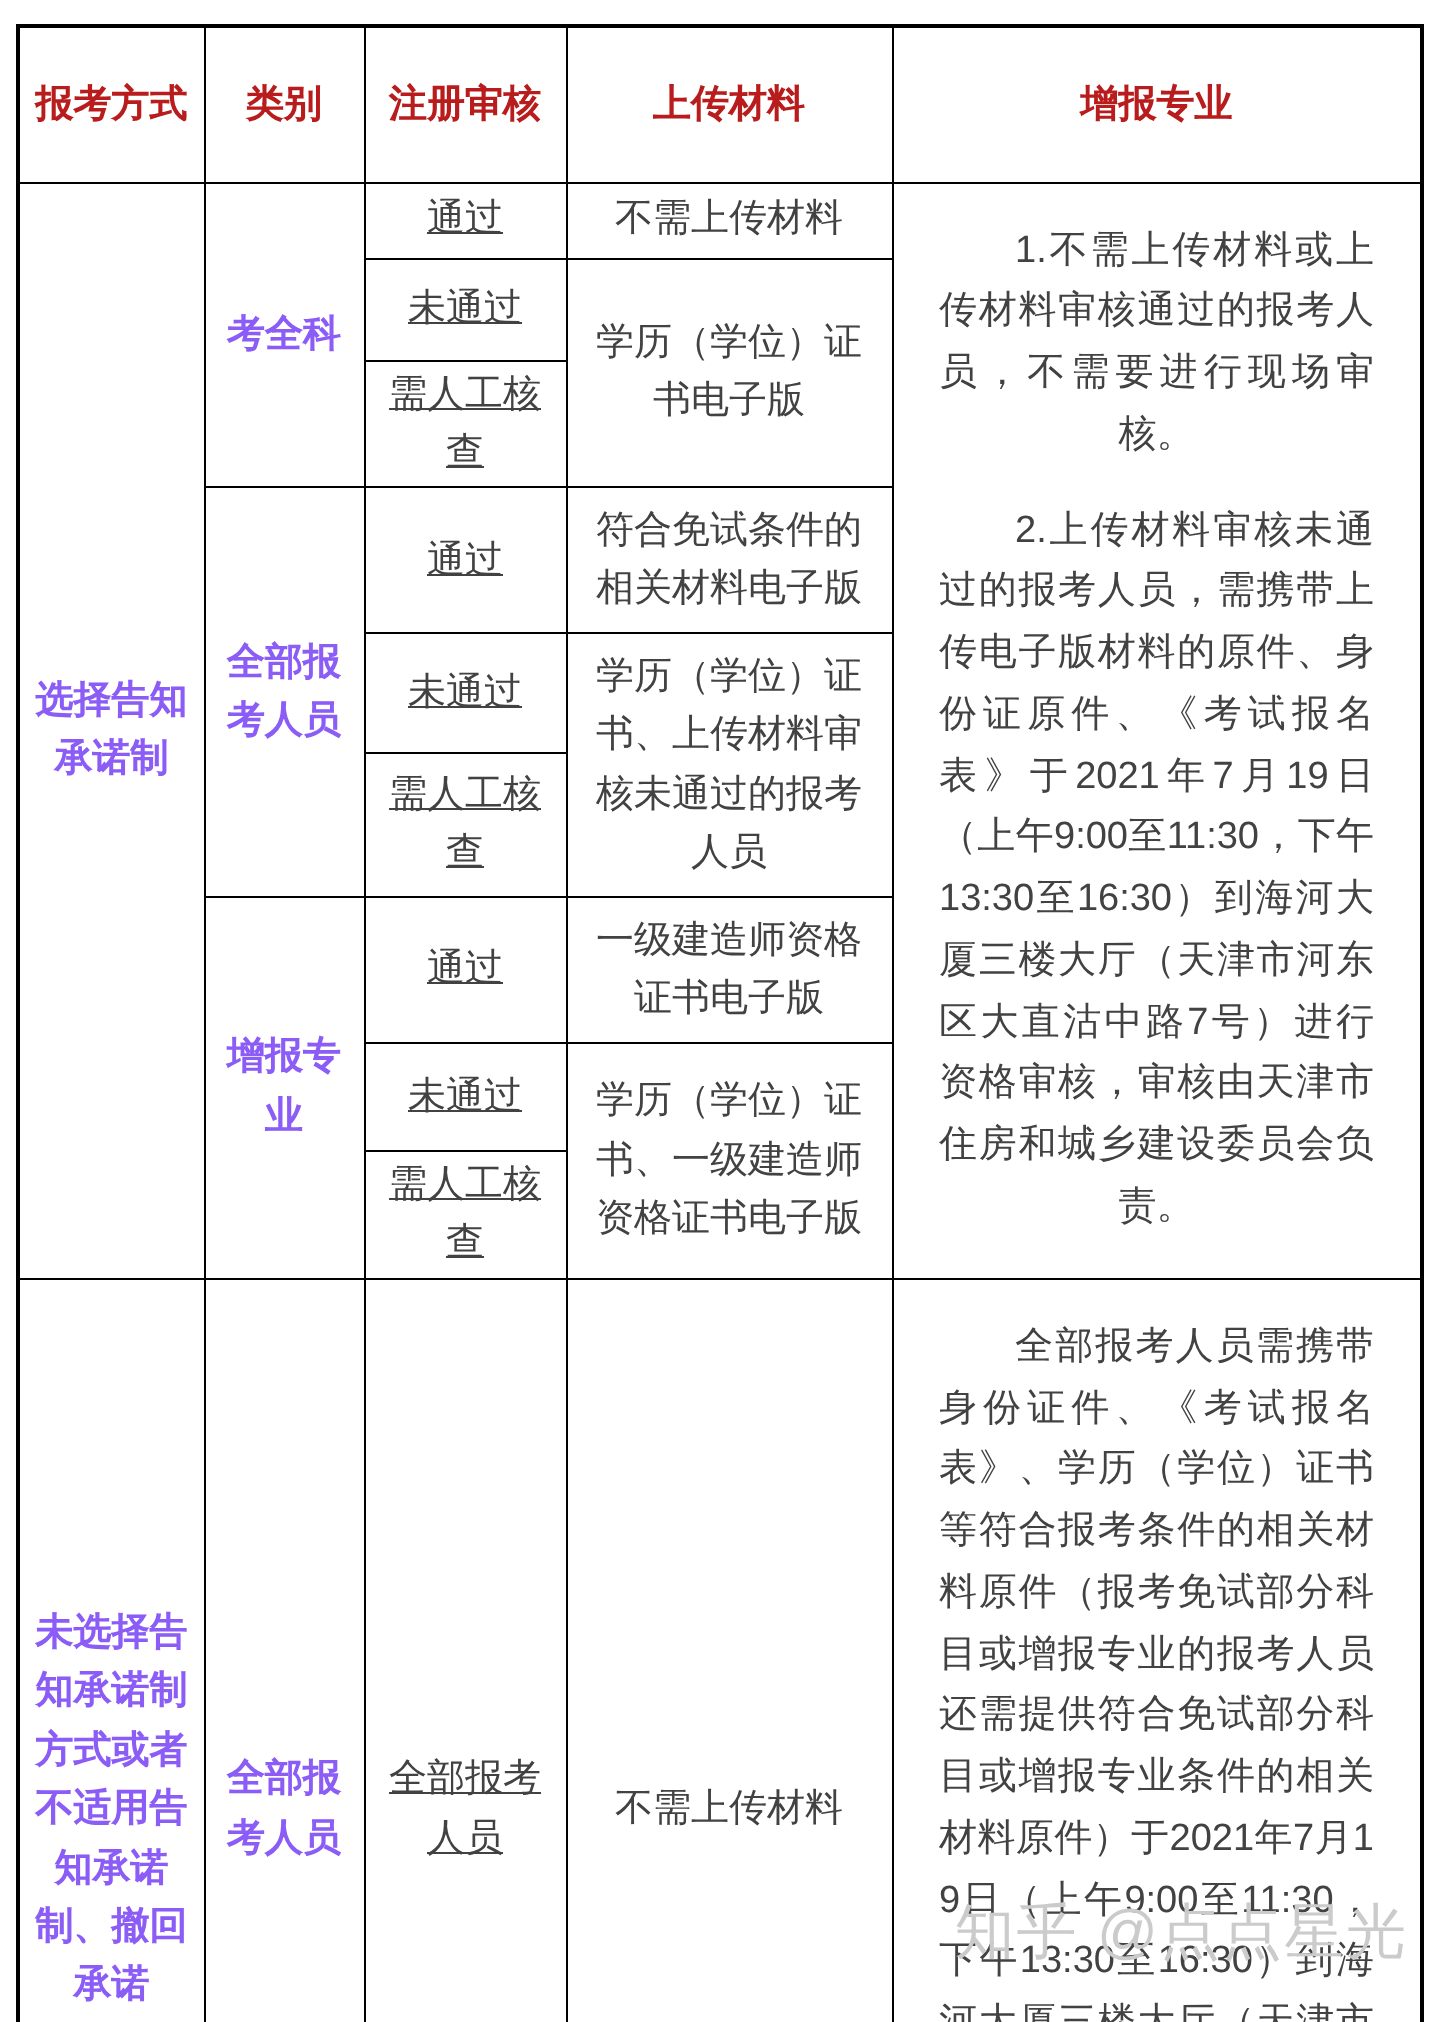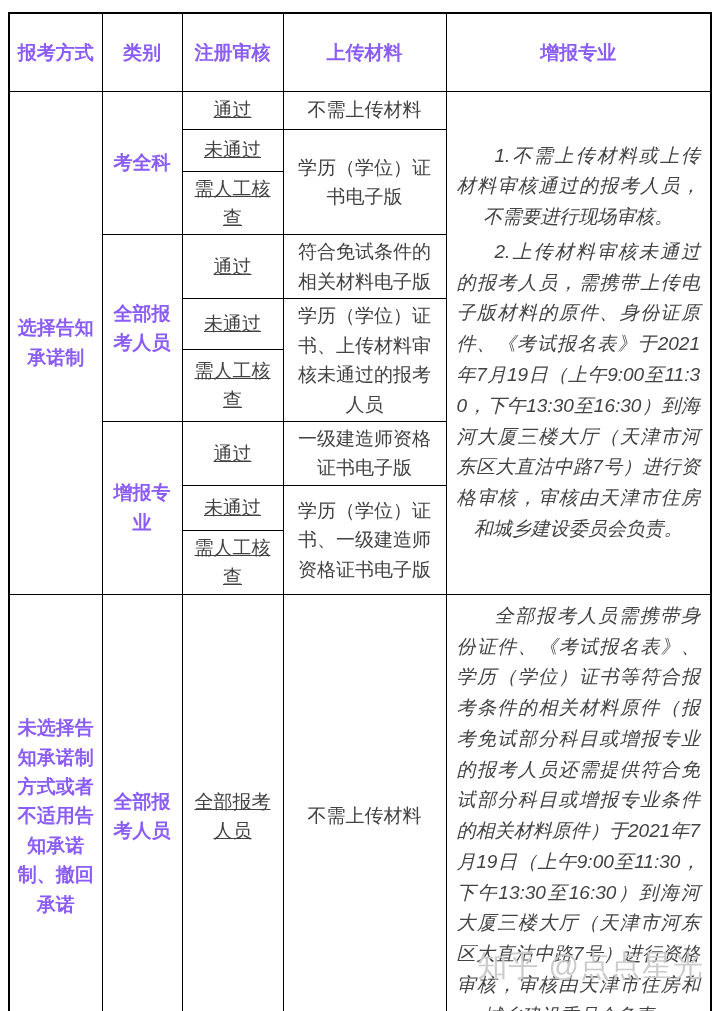--- a/index.html
+++ b/index.html
@@ -33,39 +33,38 @@
     border: 1px solid #000000;
     vertical-align: middle;
     text-align: center;
     padding: 2px 6px;
     word-break: break-all;
     overflow-wrap: anywhere;
   }
   th {
     font-weight: bold;
     font-size: 19px;
-    color: #8b5cf6;
+    color: #b91c1c;
   }
   td.bold {
     font-weight: bold;
     color: #8b5cf6;
   }
   td.reg-cell { padding: 2px 9px; text-decoration: underline; }
   td.upload-cell { padding: 2px 6px; }
   td.site-cell {
     padding: 4px 7px;
     vertical-align: middle;
   }
   td.site-cell p {
-    margin: 4px;
+    margin: 17px;
     text-align: justify;
     text-align-last: center;
     text-indent: 2em;
     line-height: 1.62;
-    font-style: italic;
   }
   .watermark {
     position: absolute;
     right: 14px;
     bottom: 24px;
     font-size: 30px;
     color: #cbcbcb;
     letter-spacing: 1px;
     white-space: nowrap;
     z-index: 3;

